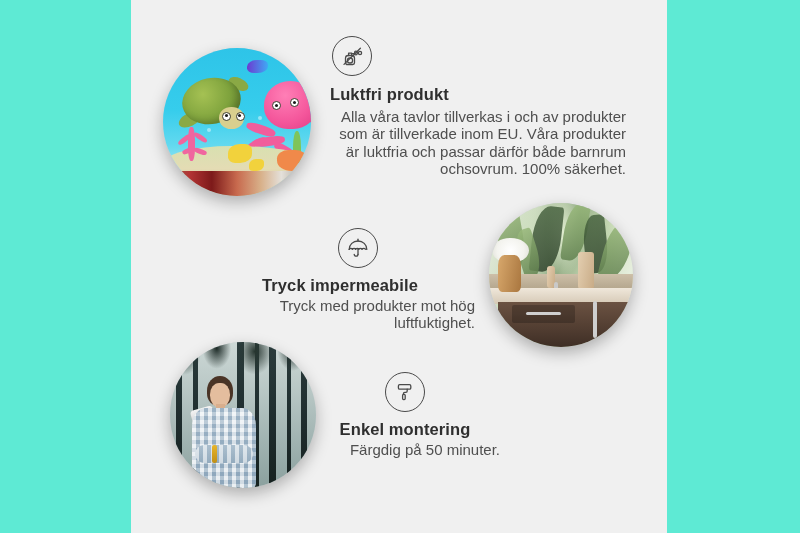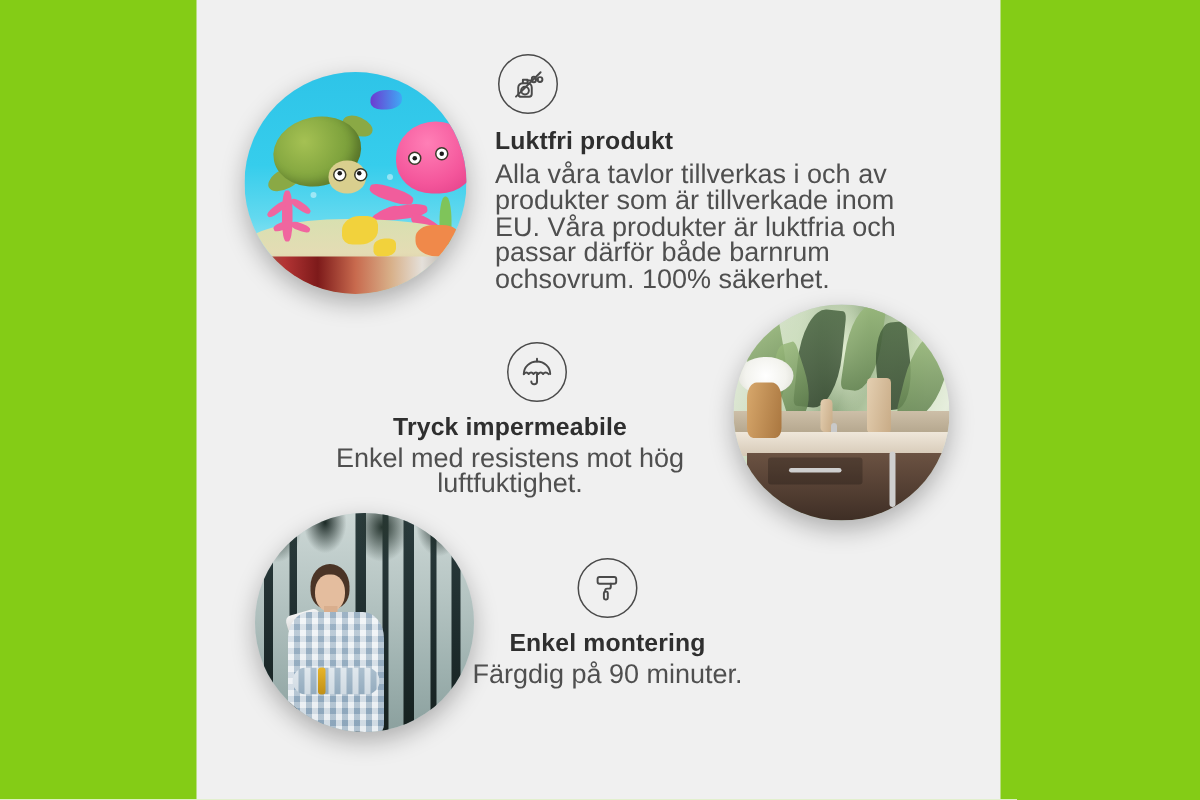--- a/index.html
+++ b/index.html
@@ -11,21 +11,21 @@
     width: 800px;
     height: 533px;
     font-family: "Liberation Sans", sans-serif;
     overflow: hidden;
   }
 
   .page {
     position: relative;
     width: 800px;
     height: 533px;
-    background: #84cc16;
+    background: #5eead4;
   }
 
   
   .panel {
     position: absolute;
     left: 131px;
     top: 0;
     width: 536px;
     height: 533px;
     background: #f0f0f0;
@@ -50,24 +50,25 @@
 
   .feat-title {
     font-size: 16.5px;
     font-weight: bold;
     color: #2f2f2f;
     margin-top: 7px;
     letter-spacing: .1px;
     white-space: nowrap;
   }
   .feat-desc {
-    font-size: 18px;
+    font-size: 15px;
     line-height: 17.4px;
     color: #4f4f4f;
     margin-top: 4px;
+    text-align: right;
   }
 
   
   #feature-1 { left: 330px; top: 36px; width: 296px; text-align: left; }
   #feature-1 .icon-wrap { margin-left: 2px; }
   #feature-1 .feat-title { margin-top: 9px; }
 
   
   #feature-2 { left: 205px; top: 228px; width: 270px; text-align: center; }
   #feature-2 .icon-wrap { margin: 0 auto 0 auto; position: relative; left: 18px; }
@@ -344,21 +345,21 @@
     <div class="icon-wrap">
       <svg width="24" height="24" viewBox="0 0 24 24" fill="none" stroke="#4a4a4a" stroke-width="1.3" stroke-linecap="round" stroke-linejoin="round">
         <path d="M3.2 13.4C3.2 8.6 7.1 5 12 5s8.8 3.6 8.8 8.4"></path>
         <path d="M3.2 13.4c1.1-1.5 2.3-1.5 3.2 0 1.1-1.5 2.3-1.5 3.2 0 1.1-1.5 2.3-1.5 3.2 0 1.1-1.5 2.3-1.5 3.2 0 1.1-1.5 2.3-1.5 3.8 0"></path>
         <line x1="12" y1="13.4" x2="12" y2="18.3"></line>
         <path d="M12 18.3c0 1.1-.9 1.9-1.9 1.9s-1.9-.8-1.9-1.9"></path>
         <line x1="12" y1="3.2" x2="12" y2="5"></line>
       </svg>
     </div>
     <div class="feat-title">Tryck impermeabile</div>
-    <div class="feat-desc">Enkel med resistens mot hög luftfuktighet.</div>
+    <div class="feat-desc">Tryck med produkter mot hög luftfuktighet.</div>
   </div>
 
   <div class="photo" id="photo-bathroom">
     <div class="inner">
       <div class="bt-wall"></div>
       <div class="bt-darkleaf" style="left:30%;top:2%;width:20%;height:46%;transform:rotate(6deg);"></div>
       <div class="bt-leaf" style="left:6%;top:6%;width:18%;height:42%;transform:rotate(-10deg);"></div>
       <div class="bt-leaf" style="left:52%;top:0%;width:16%;height:40%;transform:rotate(8deg);"></div>
       <div class="bt-darkleaf" style="left:66%;top:8%;width:16%;height:40%;transform:rotate(-6deg);"></div>
       <div class="bt-leaf" style="left:80%;top:12%;width:18%;height:42%;transform:rotate(14deg);"></div>
@@ -404,16 +405,16 @@
 
   <div class="feature" id="feature-3">
     <div class="icon-wrap">
       <svg width="24" height="24" viewBox="0 0 24 24" fill="none" stroke="#4a4a4a" stroke-width="1.3" stroke-linecap="round" stroke-linejoin="round">
         <rect x="5.4" y="4.6" width="12.4" height="4.6" rx="1.3"></rect>
         <path d="M14.2 9.2v1.9c0 .7-.6 1.3-1.3 1.3h-1.1c-.8 0-1.4.6-1.4 1.4v.6"></path>
         <rect x="9.6" y="14.4" width="2.6" height="5.2" rx="1"></rect>
       </svg>
     </div>
     <div class="feat-title">Enkel montering</div>
-    <div class="feat-desc">Färgdig på 90 minuter.</div>
+    <div class="feat-desc">Färgdig på 50 minuter.</div>
   </div>
 
 </div>
 
 </body></html>

